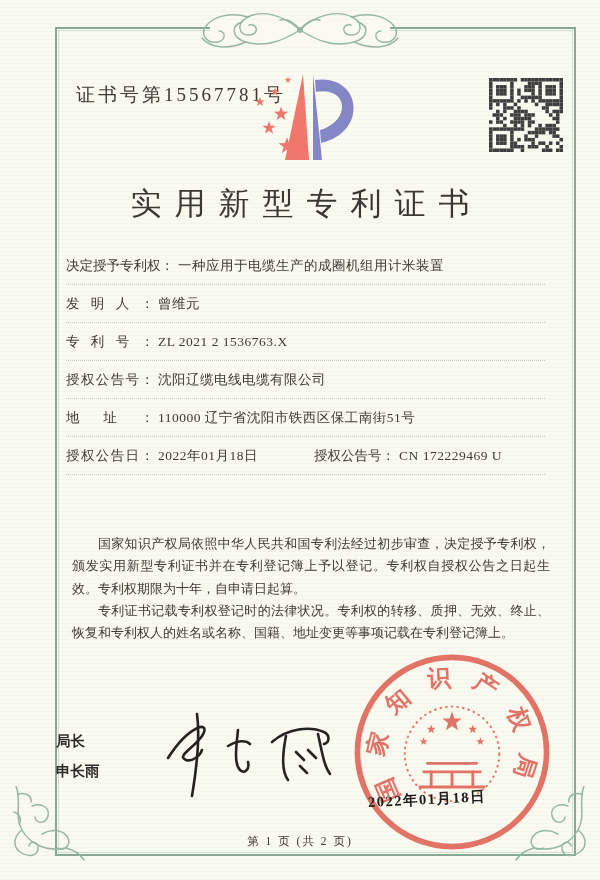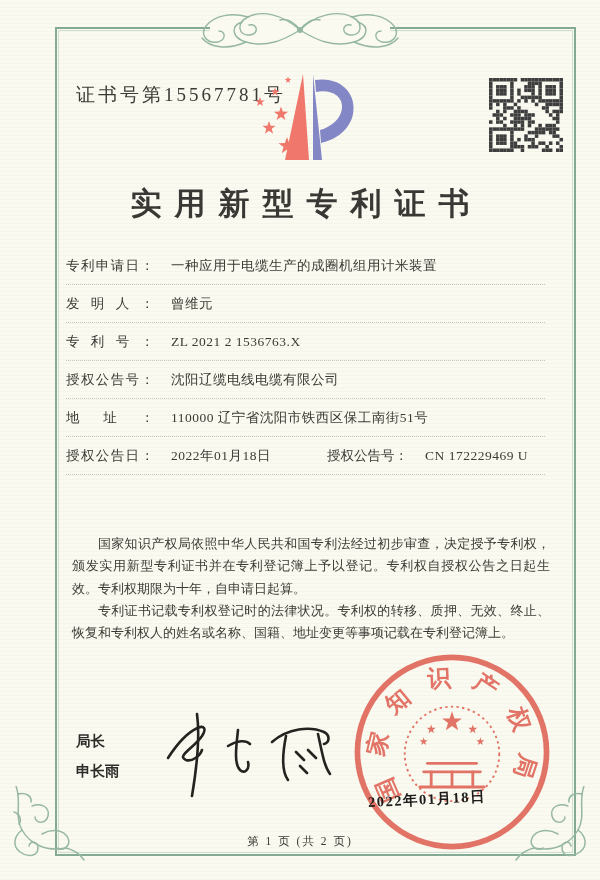--- a/index.html
+++ b/index.html
@@ -23,43 +23,43 @@
   .corner-bl { left:8px; top:786px; }
   .corner-br { right:8px; top:786px; transform:scaleX(-1); }
   .cert-no {
     position:absolute; left:76px; top:66px; font-size:19px;
     letter-spacing:3px; color:#3b3935;margin-top:16px;
   }
   .logo { left:243px; top:66px; }
   .qr { left:489px; top:78px; }
   .title {
     position:absolute; left:0; width:600px; top:183px; text-align:center;
-    font-size:31px; font-weight:700; letter-spacing:13px; text-indent:13px;
+    font-size:31px; font-weight:400; letter-spacing:13px; text-indent:13px;
     color:#3a3834;
   }
   .fields { position:absolute; left:66px; top:256px; width:479px; }
   .field-row {
     font-size:13.5px; line-height:20px; color:#3c3a35;
     padding-bottom:8px; margin-bottom:9px;
     border-bottom:1px dotted rgba(148,146,132,.5);
     white-space:nowrap;
   }
   .field-label {
     display:inline-block; min-width:88px; text-align:justify;
     text-align-last:justify; vertical-align:top;
   }
-  .field-value { margin-left:17px; letter-spacing:.5px; }
+  .field-value { margin-left:4px; letter-spacing:.5px; }
   .grant-gap { display:inline-block; width:56px; }
   .paras {
     position:absolute; left:66px; top:533px; width:478px;
     font-size:13px; line-height:1.72; text-align:justify; color:#3c3a35;margin-left:6px;
   }
   .paras p { text-indent:2em; }
   .sig-block {
-    position:absolute; left:76px; top:726px; font-size:14.5px; font-weight:600;
+    position:absolute; left:56px; top:726px; font-size:14.5px; font-weight:600;
     font-family:"Liberation Sans","DejaVu Sans",sans-serif; color:#2e2c29;
     line-height:30px;
   }
   .signature-svg { left:150px; top:706px; }
   .seal-svg { left:347px; top:648px; opacity:.82; }
   .seal-date {
     position:absolute; left:368px; top:790px; font-size:14.5px;
     letter-spacing:1.5px; color:#1d1c1a; transform:rotate(-3deg);
     font-weight:600;
   }
@@ -369,21 +369,21 @@
       <rect x="56.38" y="70.48" width="3.52" height="3.52" fill="#3d3d3d"></rect>
       <rect x="59.90" y="70.48" width="3.52" height="3.52" fill="#3d3d3d"></rect>
       <rect x="66.95" y="70.48" width="3.52" height="3.52" fill="#3d3d3d"></rect>
       <rect x="70.48" y="70.48" width="3.52" height="3.52" fill="#3d3d3d"></rect>
     </svg>
 
   <div class="title">实用新型专利证书</div>
 
   <div class="fields">
     <div class="field-row">
-      <span class="field-label">专利申请日：</span><span class="field-value">一种应用于电缆生产的成圈机组用计米装置</span>
+      <span class="field-label">决定授予专利权：</span><span class="field-value">一种应用于电缆生产的成圈机组用计米装置</span>
     </div>
     <div class="field-row">
       <span class="field-label">发明人：</span><span class="field-value">曾维元</span>
     </div>
     <div class="field-row">
       <span class="field-label">专利号：</span><span class="field-value">ZL 2021 2 1536763.X</span>
     </div>
     <div class="field-row">
       <span class="field-label">授权公告号：</span><span class="field-value">沈阳辽缆电线电缆有限公司</span>
     </div>

